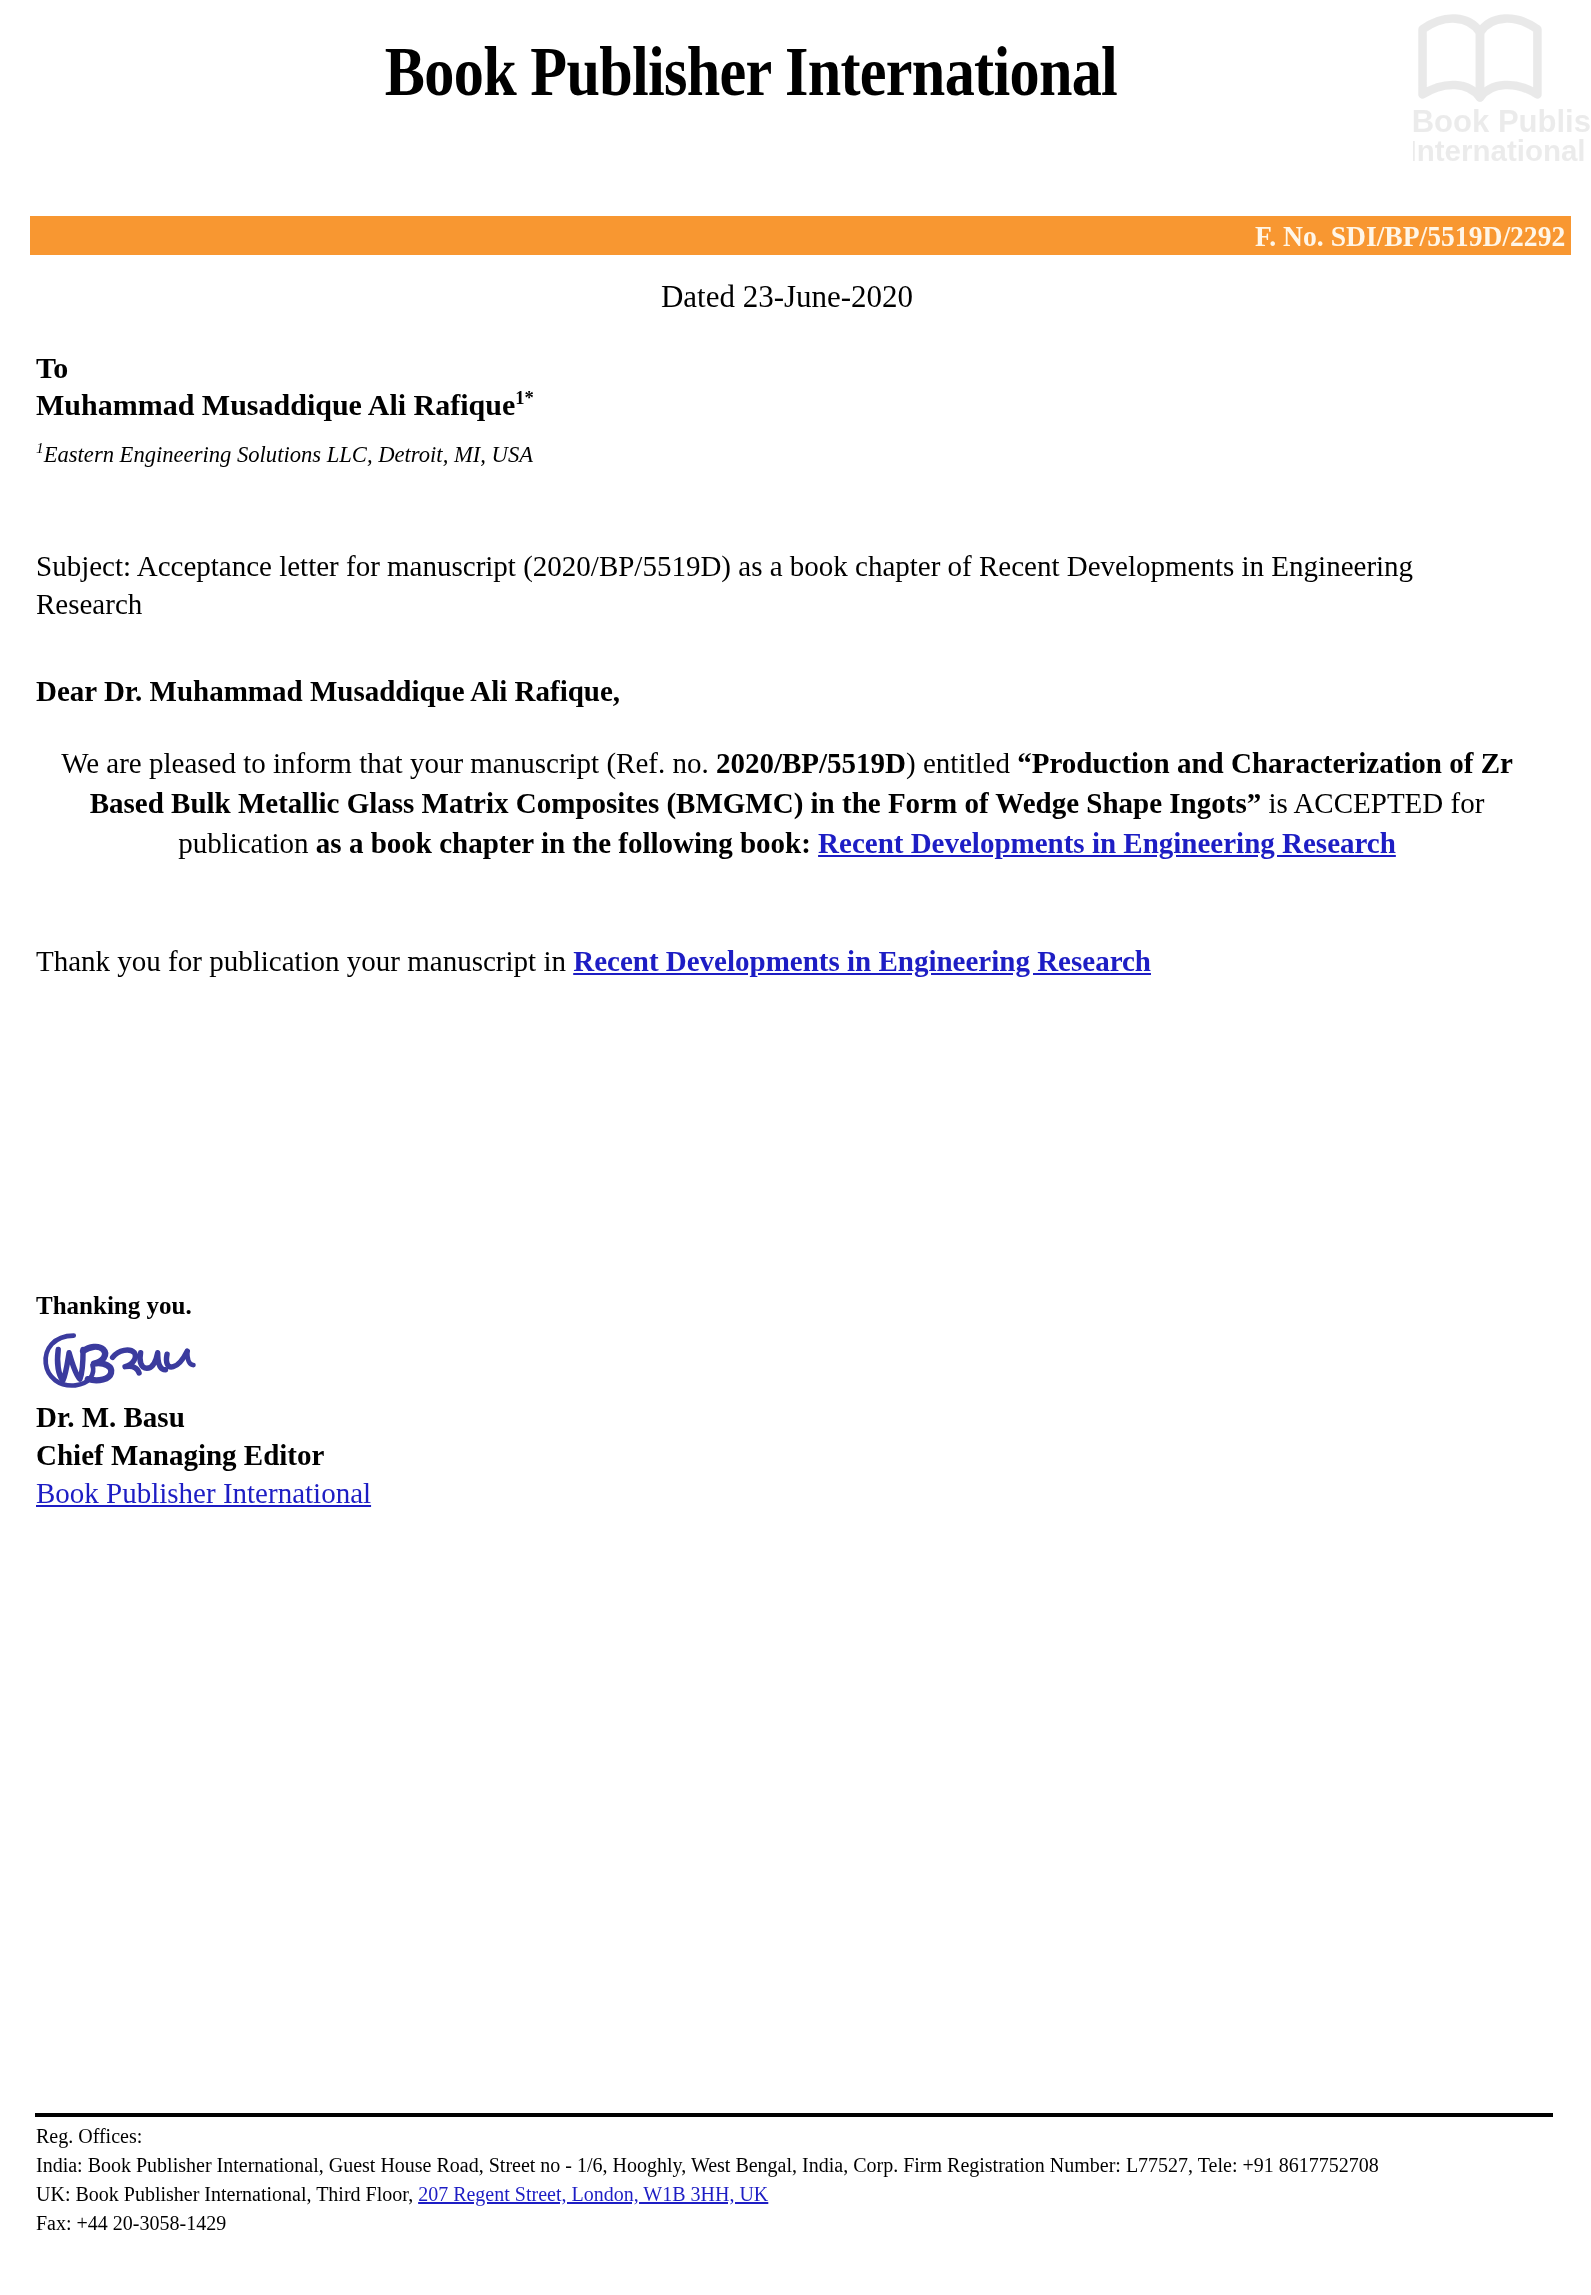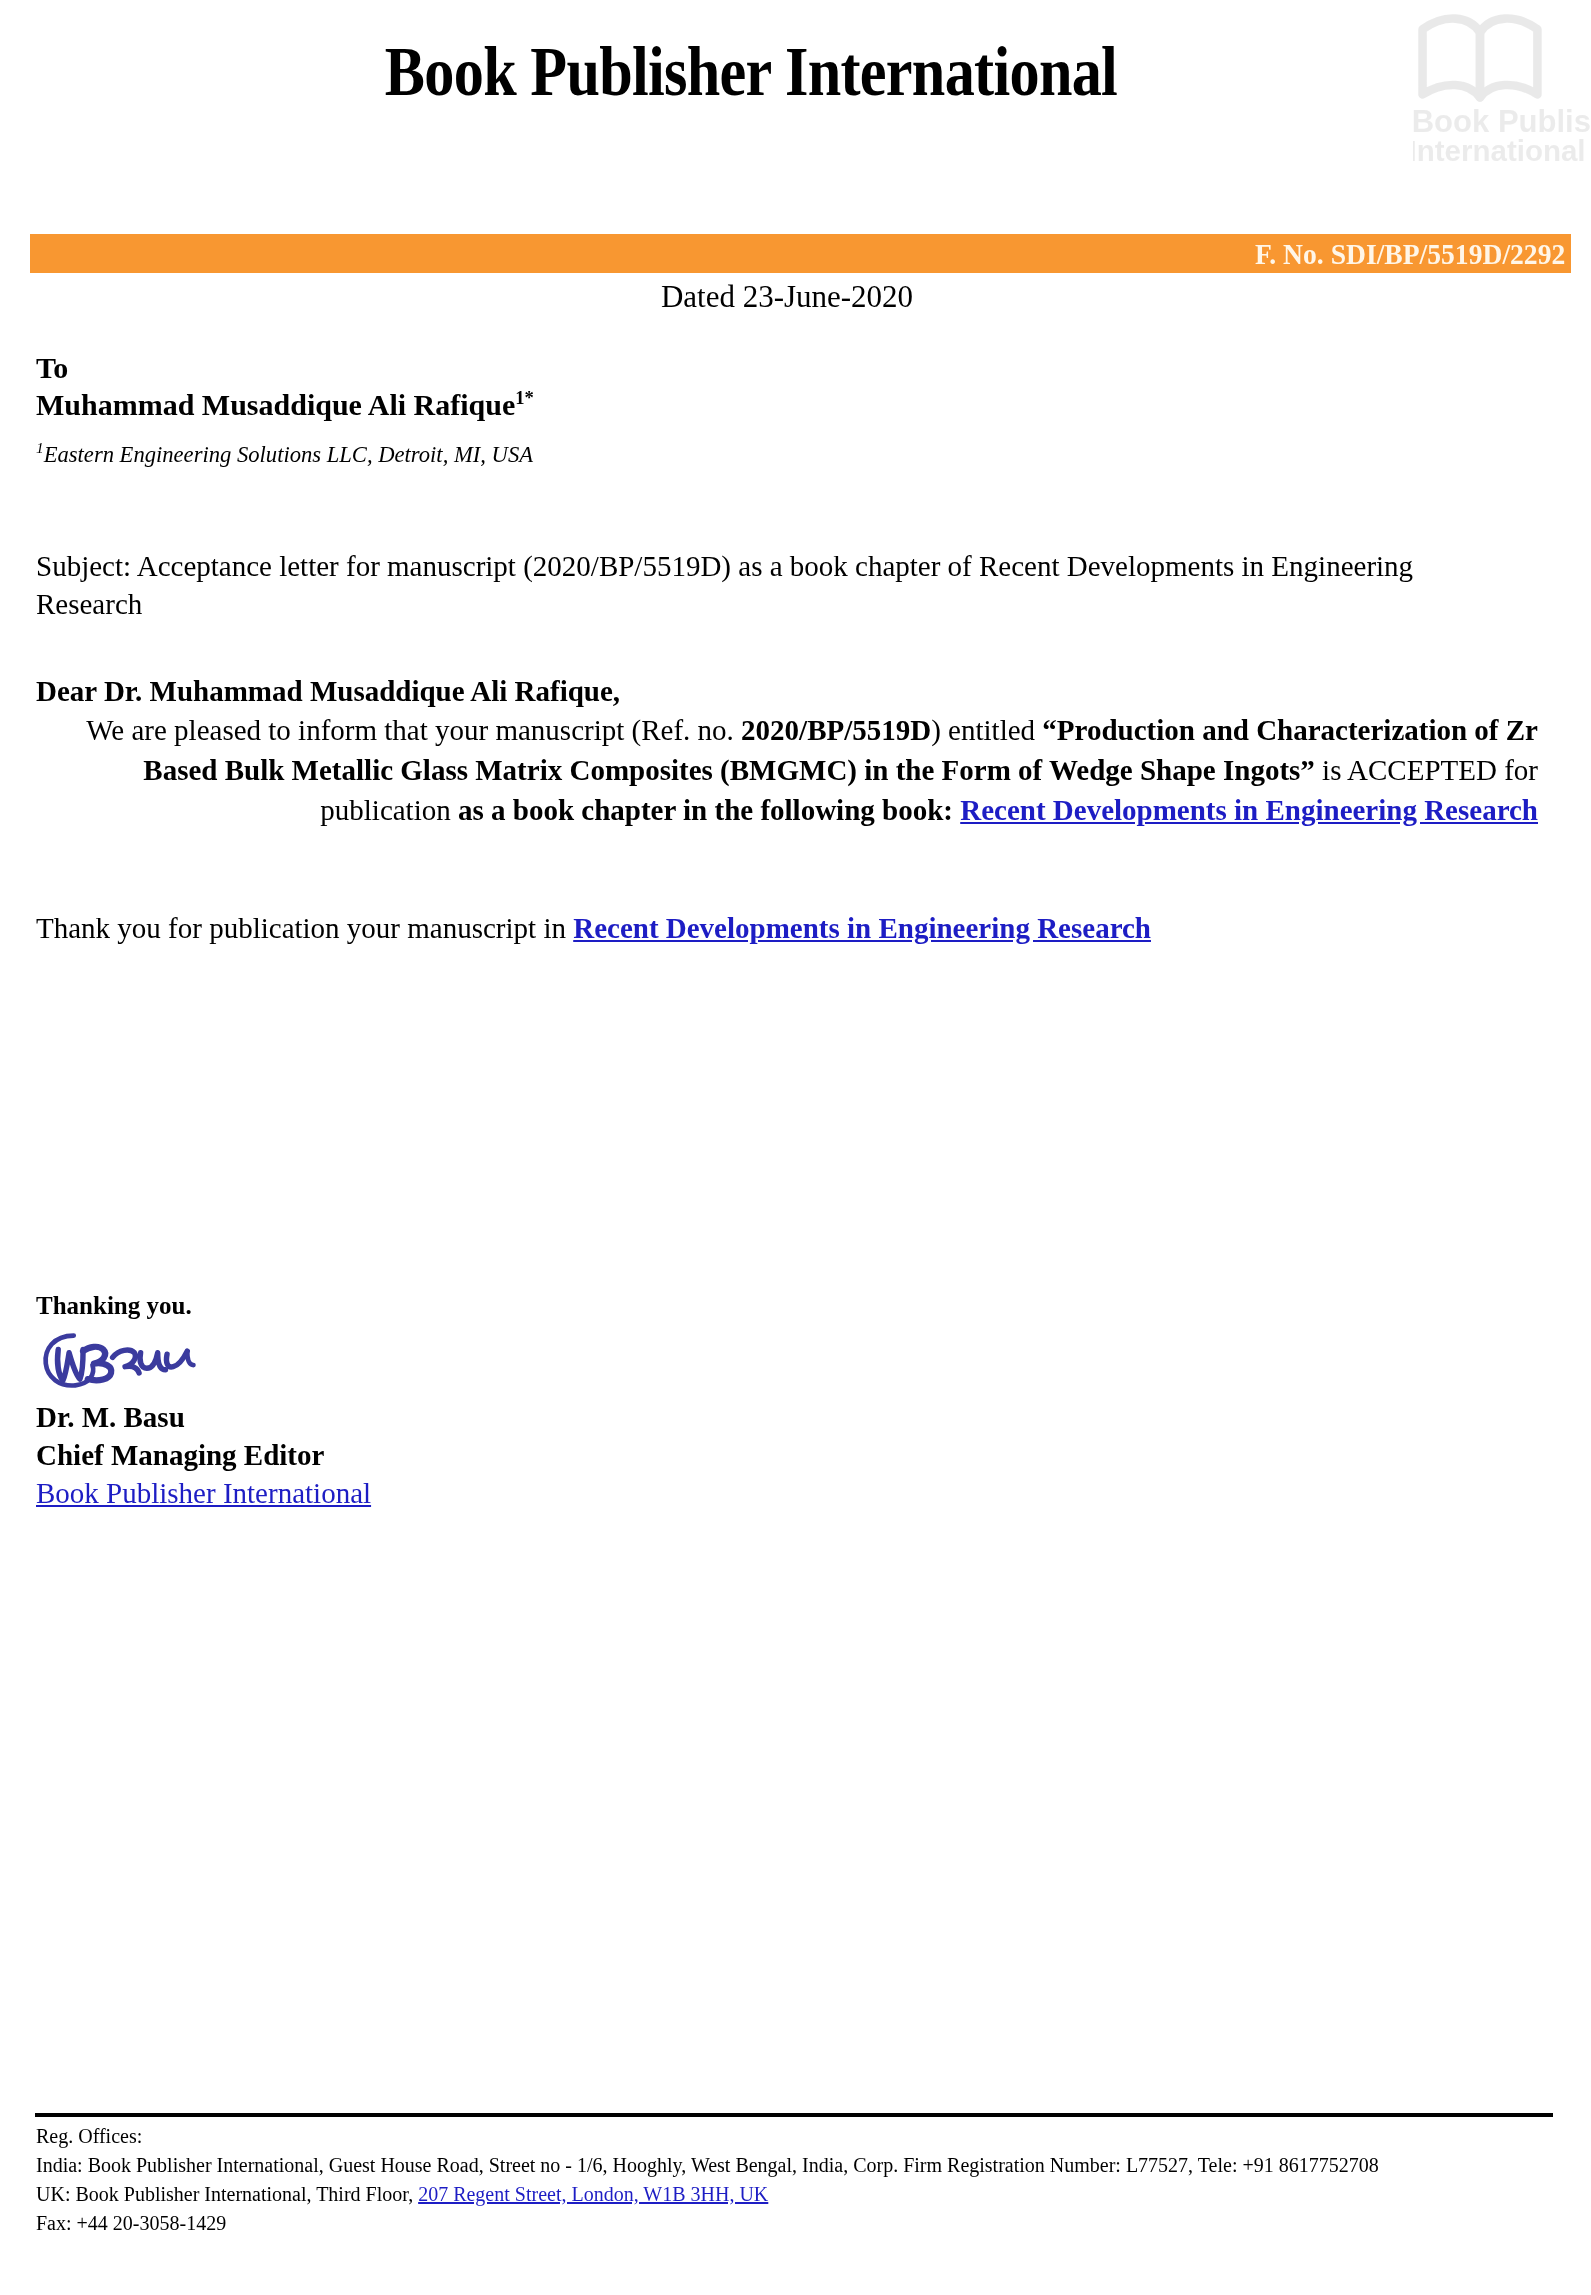--- a/index.html
+++ b/index.html
@@ -44,21 +44,21 @@
     width: 179px;
     height: 163px;
     opacity: 0.30;
   }
   .logo svg { display: block; }
 
   
   .refbar {
     position: absolute;
     left: 30px;
-    top: 234px;
+    top: 216px;
     width: 1541px;
     height: 39px;
     background: #F89731;
     box-sizing: border-box;
   }
   .refbar-text {
     position: absolute;
     right: 6.2px;
     top: 1.6px;
     color: #FFF6E8;
@@ -117,24 +117,25 @@
   }
 
   .salutation {
     margin-top: 50px;
     font-size: 29px;
     font-weight: bold;
     line-height: 37px;
   }
 
   .para {
+    margin-top: 33px;
     font-size: 29px;
     line-height: 40px;
     max-width: 1502px;
-    text-align: right;
+    text-align: center;
   }
   .para b { font-weight: bold; }
   .link {
     color: #1D1DC4;
     text-decoration: underline;
     font-weight: bold;
   }
 
   .para-thanks {
     margin-top: 78px;

